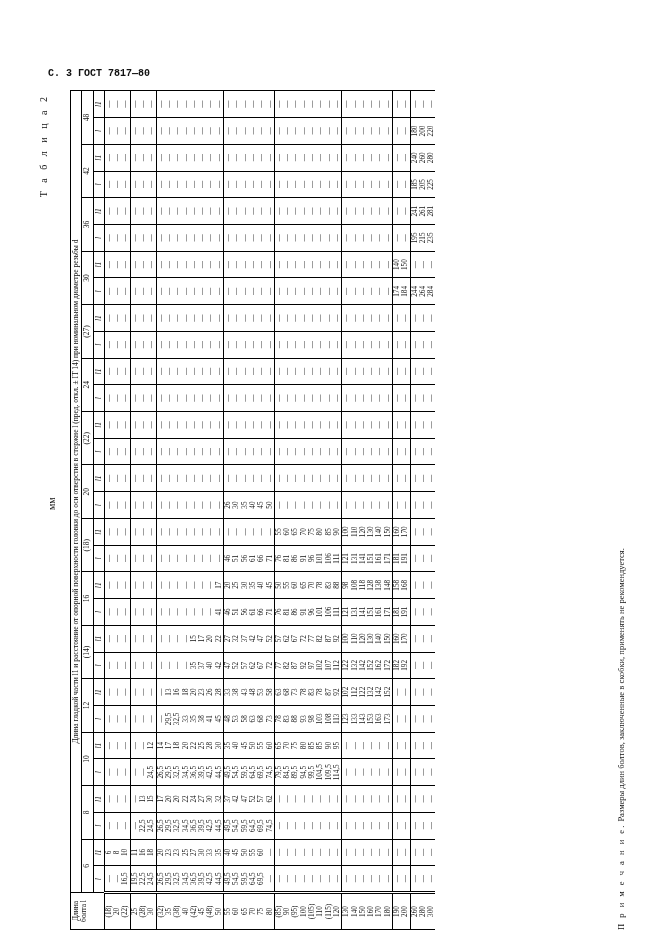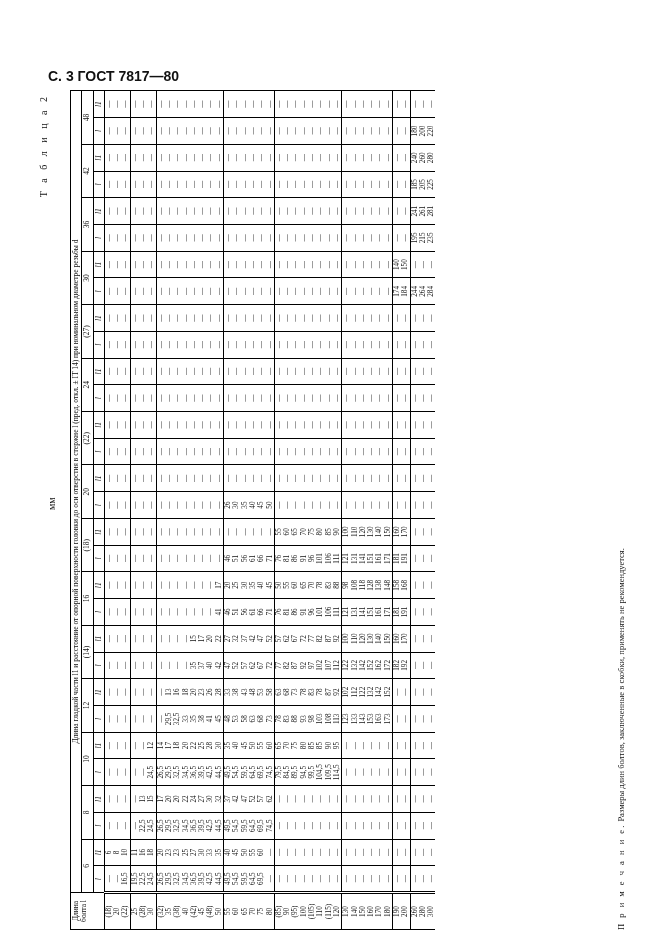--- a/index.html
+++ b/index.html
@@ -1,17 +1,17 @@
 <!DOCTYPE html>
 <html><head>
 <meta charset="utf-8">
 <style>
   html,body{margin:0;padding:0;background:#fff;}
   body{width:661px;height:936px;position:relative;overflow:hidden;font-family:"Liberation Serif",serif;color:#111;}
-  .page-header{position:absolute;left:48px;top:68px;font-weight:bold;font-size:14px;font-family:Liberation Sans, sans-serif;}
+  .page-header{position:absolute;left:48px;top:68px;font-weight:bold;font-size:10px;font-family:Liberation Mono, monospace;}
   .rot-wrap{position:absolute;left:70px;top:90px;width:540px;height:840px;}
   .rot{position:absolute;left:0;top:0;width:840px;height:540px;transform-origin:0 0;transform:translate(0,840px) rotate(-90deg);}
   .tbl-caption{position:absolute;right:4px;top:-32px;font-size:10px;letter-spacing:3px;}
   .mm{position:absolute;left:420px;top:-24px;font-size:10px;}
   table{border-collapse:collapse;font-size:7.2px;line-height:8.3px;width:840px;table-layout:fixed;}
   th,td{border-left:1px solid #000;border-right:1px solid #000;padding:0 1px;text-align:center;vertical-align:top;font-weight:normal;}
   thead th{border:1px solid #000;font-size:7.5px;padding:1px;}
   tbody tr.grp td{border-top:1px solid #000;}
   td.len{border-right:3px double #000;}
   .note{position:absolute;left:0;top:546px;font-size:8.5px;white-space:nowrap;}

